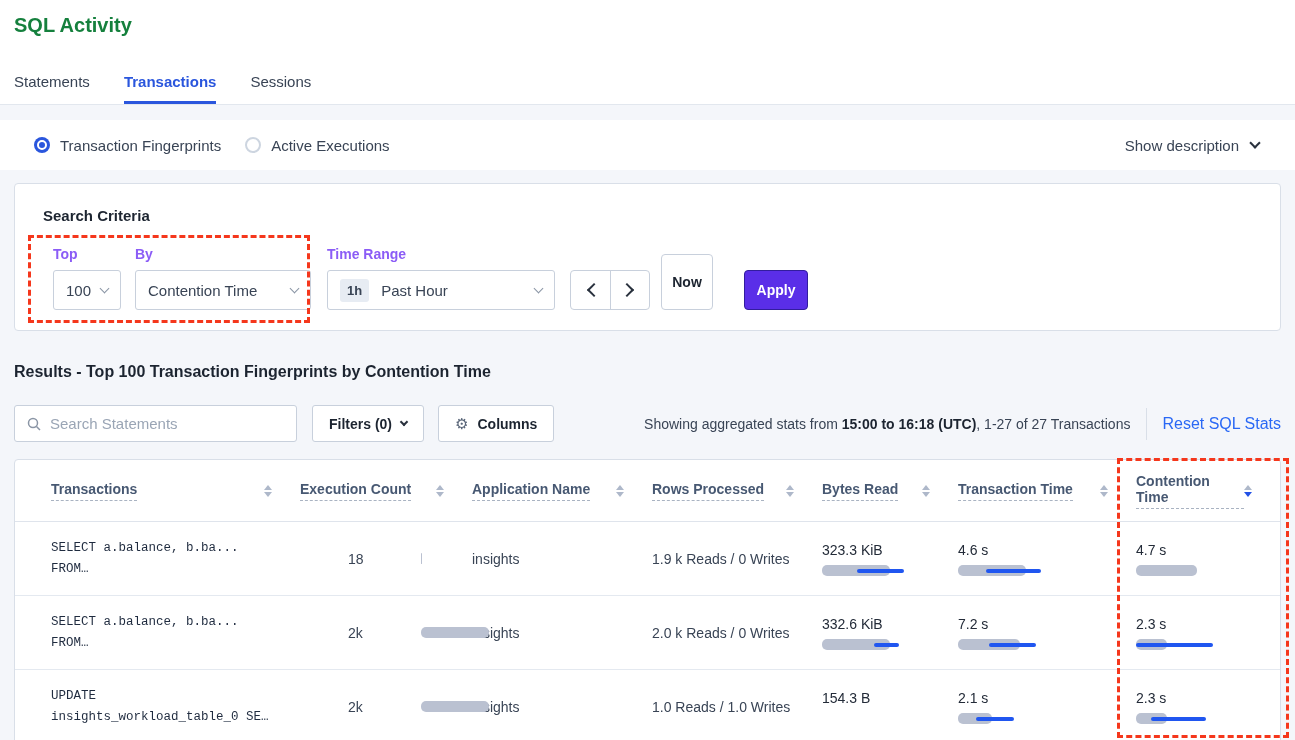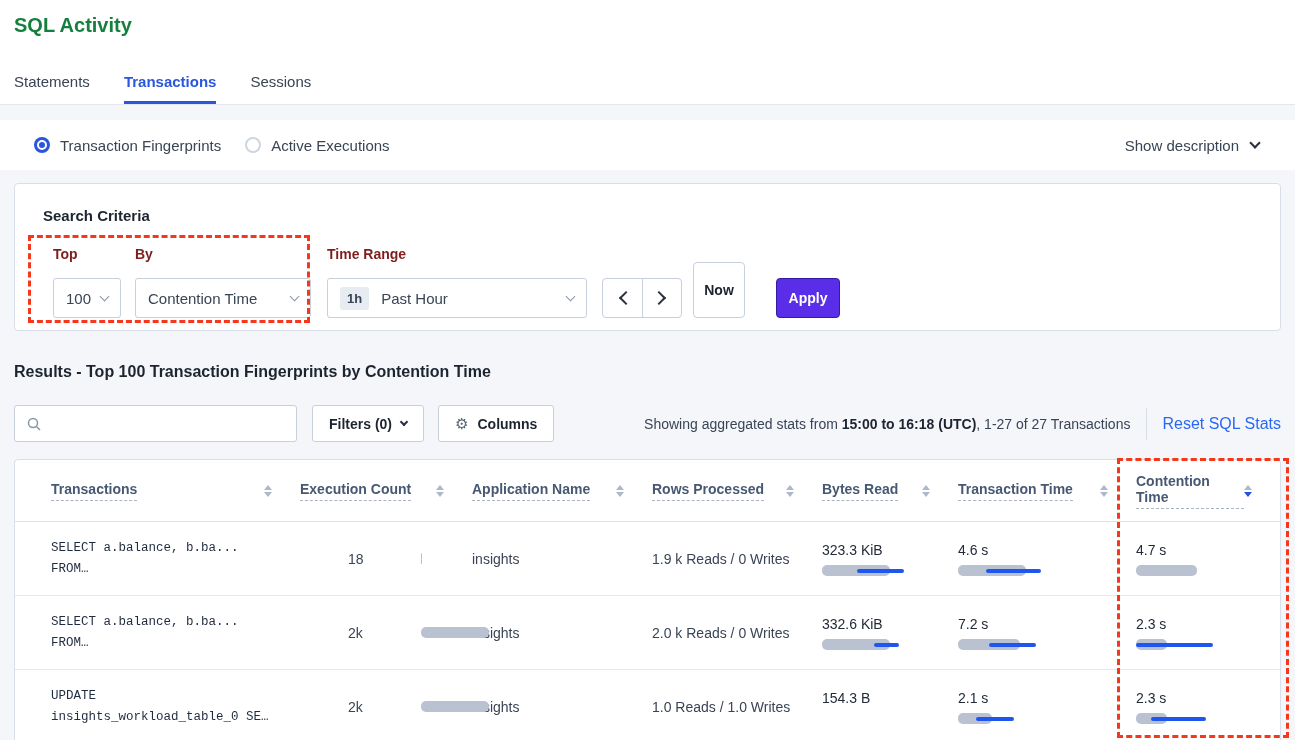--- a/index.html
+++ b/index.html
@@ -30,29 +30,29 @@
   .chev.gray { width:7px; height:7px; border-width:1.5px; border-color:#8a95a5; }
   .chev.left  { width:10px; height:10px; border-width:2.5px; transform:rotate(135deg); margin:0 -3px 0 3px; }
   .chev.right { width:10px; height:10px; border-width:2.5px; transform:rotate(-45deg); margin:0 3px 0 -3px; }
   
   .content { padding:0 14px; }
   .criteria-card { margin-top:13px; background:#fff; border:1px solid #d9dfe8; border-radius:4px;
     height:148px; position:relative; padding:23px 0 0 28px; }
   .criteria-title { font-size:15px; font-weight:700; color:#1c2430; }
   .criteria-row { display:flex; margin-top:22px; }
   .field { display:flex; flex-direction:column; }
-  .field-label { font-size:14px; font-weight:700; color:#7f1d1d; margin-bottom:16px; }
+  .field-label { font-size:14px; font-weight:700; color:#8b5cf6; margin-bottom:8px; }
   .select { height:40px; background:#fff; border:1px solid #c8d0dc; border-radius:3px;
     display:flex; align-items:center; justify-content:space-between; padding:0 12px;
     font-size:15px; color:#394455; cursor:pointer; }
   .sel-top { width:68px; margin-left:10px; }
   .sel-by  { width:176px; }
   .fld-by { margin-left:14px; }
   .fld-tr { margin-left:16px; }
-  .sel-tr  { width:260px; }
+  .sel-tr  { width:228px; }
   .tr-left { display:flex; align-items:center; gap:12px; }
   .badge-1h { background:#e7ecf3; border-radius:3px; font-size:13px; font-weight:700;
     color:#394455; padding:4px 7px; }
   .nav-pair { margin-left:15px; align-self:flex-end; display:flex; height:40px; width:80px;
     border:1px solid #c8d0dc; border-radius:4px; background:#fff; }
   .nav-btn { width:50%; display:flex; align-items:center; justify-content:center; cursor:pointer; }
   .nav-btn + .nav-btn { border-left:1px solid #c8d0dc; }
   .btn-now { margin-left:11px; align-self:flex-end; width:52px; height:56px; border:1px solid #c8d0dc;
     border-radius:4px; background:#fff; font-weight:700; font-size:14px; color:#1c2430;
     font-family:inherit; cursor:pointer; }
@@ -180,20 +180,21 @@
   </section>
 
   <h3 class="results-heading">Results - Top 100 Transaction Fingerprints by Contention Time</h3>
 
   <div class="toolbar">
     <div class="search-box">
       <svg width="14" height="14" viewBox="0 0 14 14">
         <circle cx="6" cy="6" r="4.5" fill="none" stroke="#8a95a5" stroke-width="1.5"></circle>
         <line x1="9.5" y1="9.5" x2="13" y2="13" stroke="#8a95a5" stroke-width="1.5"></line>
       </svg>
+      <input type="text" placeholder="Search Statements" style="">
     </div>
     <button class="tool-btn filters">
       <span>Filters (0)</span>
       <span class="chev" style="width:6px;height:6px;"></span>
     </button>
     <button class="tool-btn columns">
       <span class="gear">⚙</span>
       <span>Columns</span>
     </button>
     <div class="spacer"></div>

